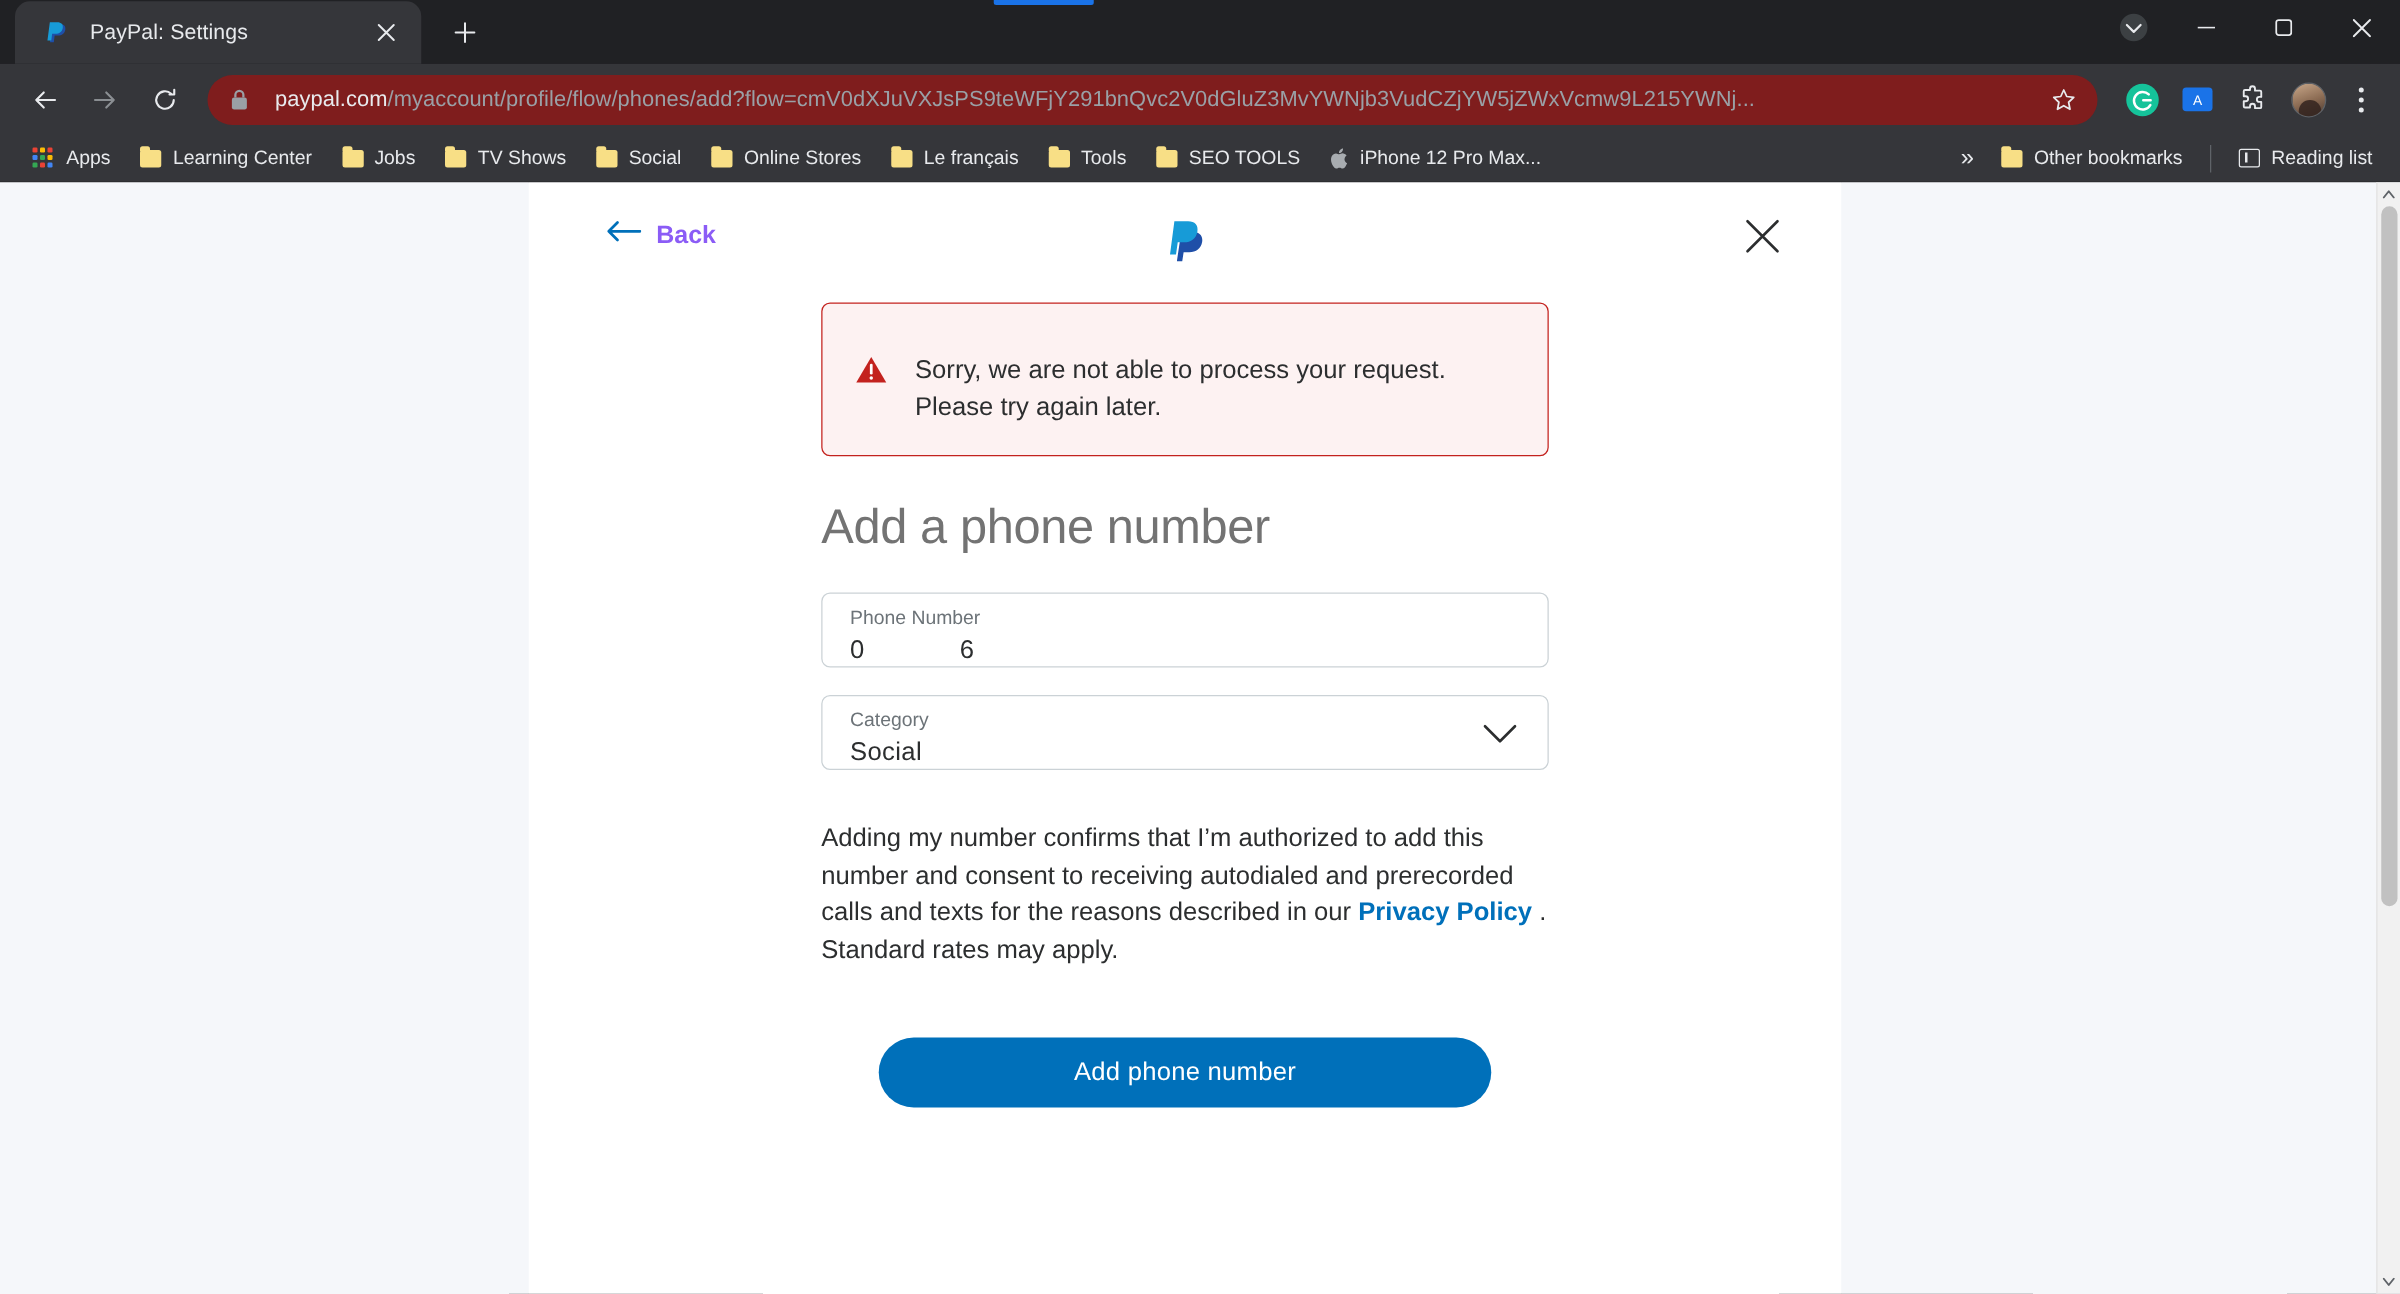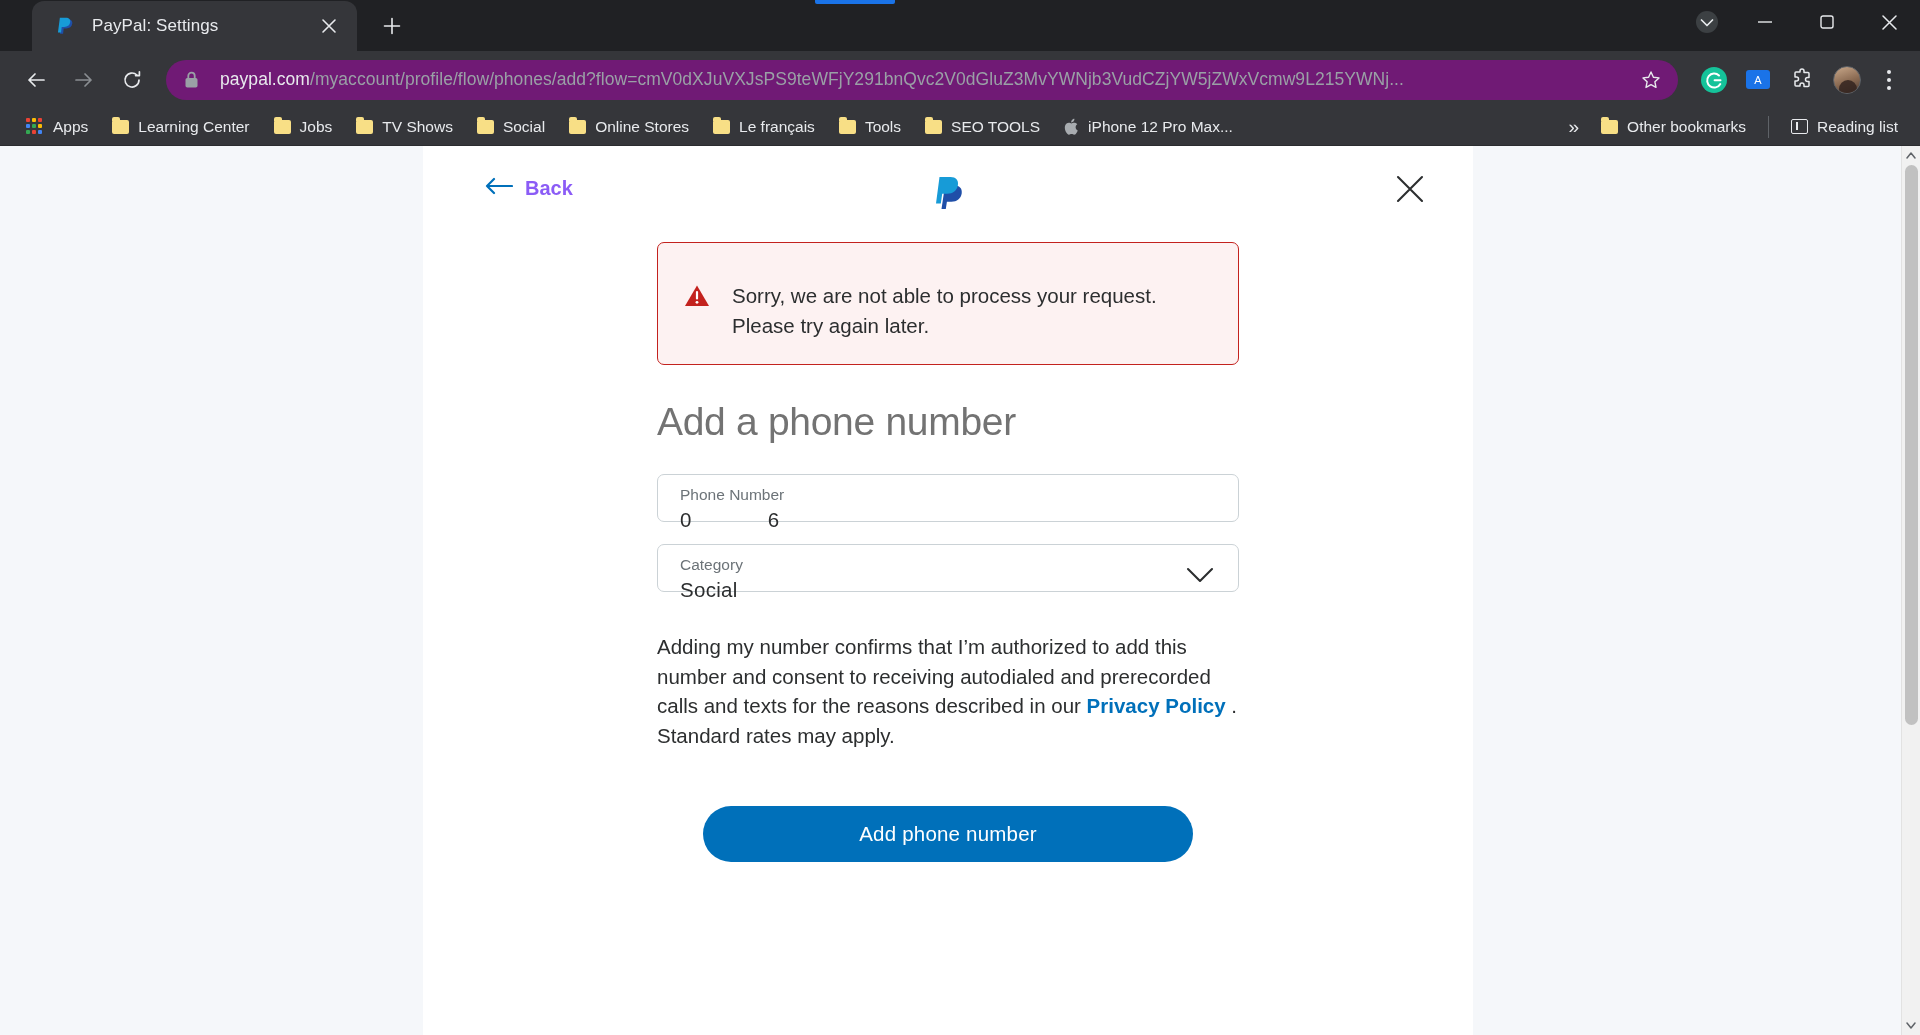--- a/index.html
+++ b/index.html
@@ -11,21 +11,20 @@
   }
 
   
   .browser { width: 1920px; height: 1035px; display: flex; flex-direction: column; background:#202124; }
 
   
   .tabstrip {
     height: 51px; background: #202124;
     display: flex; align-items: flex-end; position: relative;
     padding-left: 12px;
-    margin-left: 20px;
   }
   .tab {
     height: 50px; width: 325px;
     background: #35363A;
     border-radius: 12px 12px 0 0;
     display: flex; align-items: center;
     padding: 0 14px 0 22px;
     position: relative;
   }
   .tab-favicon { width: 22px; height: 22px; flex: 0 0 22px; margin-right: 16px; position: relative; }
@@ -56,21 +55,21 @@
     height: 57px; background: #35363A;
     display: flex; align-items: center; padding: 0 14px;
     gap: 4px;
   }
   .navbtn {
     width: 44px; height: 44px; border-radius: 50%;
     display: flex; align-items: center; justify-content: center;
     flex: 0 0 44px;
   }
   .omnibox {
-    flex: 1 1 auto; height: 40px; background: #701a75;
+    flex: 1 1 auto; height: 40px; background: #7f1d1d;
     border-radius: 22px; margin: 0 12px 0 8px;
     display: flex; align-items: center; padding: 0 14px 0 18px;
     overflow: hidden;
   }
   .lock { flex: 0 0 20px; margin-right: 16px; display:flex; align-items:center; }
   .url {
     flex: 1 1 auto; font-size: 17.5px; color: #9AA0A6;
     white-space: nowrap; overflow: hidden;
     letter-spacing: .05px;
   }
@@ -158,21 +157,21 @@
   .alert-icon { flex: 0 0 26px; margin-top: 3px; }
   .alert-text { font-size: 20.5px; line-height: 1.45; color: #2C2E2F; }
 
   h1.title {
     font-size: 39px; font-weight: normal; color: #737373;
     margin: 35px 0 30px 0; letter-spacing: -.3px;
   }
 
   .field {
     border: 1px solid #CBD2D6; border-radius: 7px;
-    height: 48px; padding: 11px 22px 16px 22px;
+    height: 60px; padding: 11px 22px 16px 22px;
     margin-bottom: 22px; position: relative; background:#fff;
   }
   .field-label { font-size: 15.5px; color: #6C7378; line-height: 1.2; }
   .field-value { font-size: 20.5px; color: #2C2E2F; margin-top: 3px; letter-spacing: .3px; }
   .field-value .redact { display:inline-block; width: 76px; }
   .chevd { position: absolute; right: 24px; top: 22px; }
 
   .consent {
     font-size: 20.5px; line-height: 1.44; color: #2C2E2F;
     margin-top: 40px;

